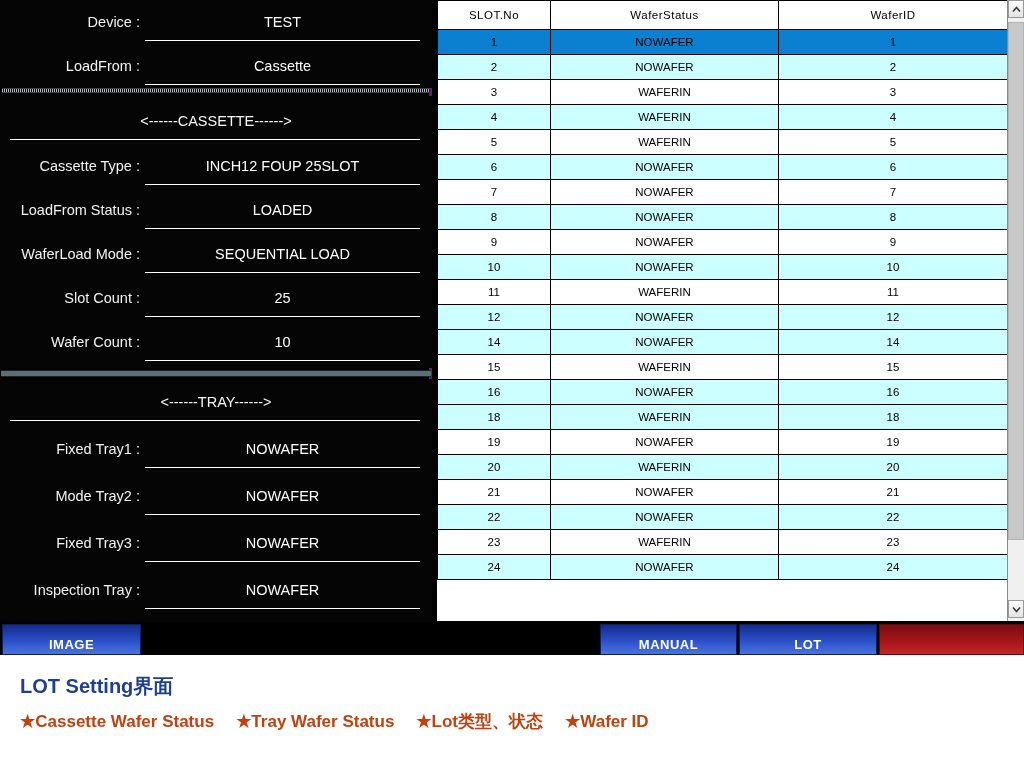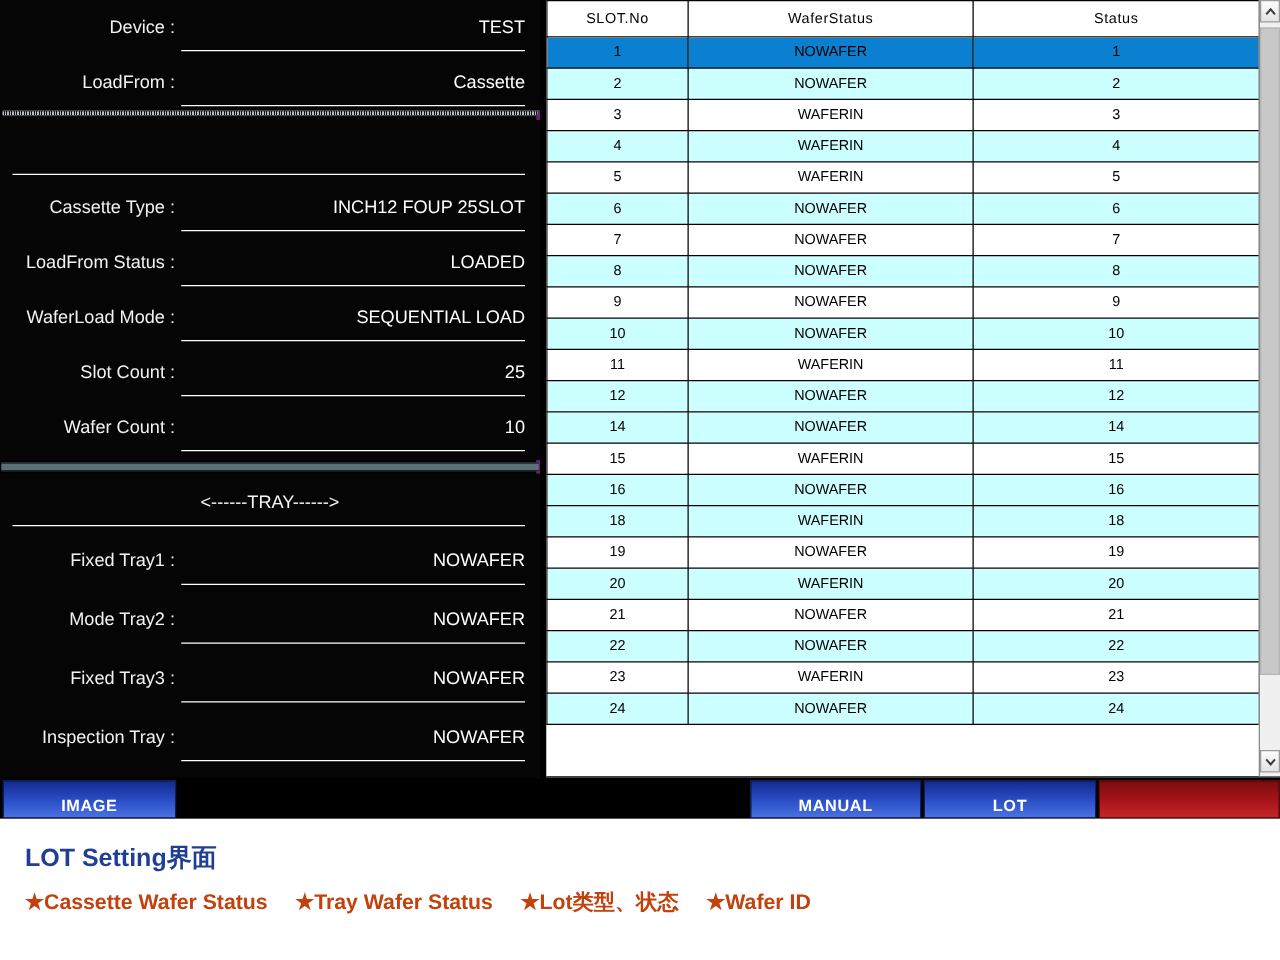--- a/index.html
+++ b/index.html
@@ -85,21 +85,21 @@
     font-size: 14.5px;
     white-space: nowrap;
   }
   .field-value {
     position: absolute;
     left: 145px;
     top: 0;
     width: 275px;
     height: 36px;
     line-height: 36px;
-    text-align: right;
+    text-align: center;
     color: #ffffff;
     font-size: 14.5px;
     white-space: nowrap;
   }
   .field-underline {
     position: absolute;
     left: 145px;
     top: 36px;
     width: 275px;
     height: 1px;
@@ -296,20 +296,21 @@
           <div class="field-label">LoadFrom :</div>
           <div class="field-value">Cassette</div>
           <div class="field-underline"></div>
         </div>
       </div>
 
       <div class="divider-dotted" style="top:88px;"></div>
 
       <div class="panel-section" style="position:absolute;left:0;top:96px;width:432px;height:272px;">
         <div class="section-heading" style="position:absolute;left:0;top:8px;">
+          <div class="heading-text">&lt;------CASSETTE------&gt;</div>
           <div class="heading-rule"></div>
         </div>
 
         <div class="field-row" style="position:absolute;left:0;top:52px;">
           <div class="field-label">Cassette Type :</div>
           <div class="field-value">INCH12 FOUP 25SLOT</div>
           <div class="field-underline"></div>
         </div>
         <div class="field-row" style="position:absolute;left:0;top:96px;">
           <div class="field-label">LoadFrom Status :</div>
@@ -368,21 +369,21 @@
       <table id="slot-table">
         <colgroup>
           <col class="c-slot">
             <col class="c-status">
             <col class="c-id">
         </colgroup>
         <thead>
           <tr>
             <th>SLOT.No</th>
             <th>WaferStatus</th>
-            <th>Status</th>
+            <th>WaferID</th>
           </tr>
         </thead>
         <tbody id="slot-table-body">
             <tr class="row-selected">
               <td>1</td>
               <td>NOWAFER</td>
               <td>1</td>
             </tr>
             <tr class="row-even">
               <td>2</td>

